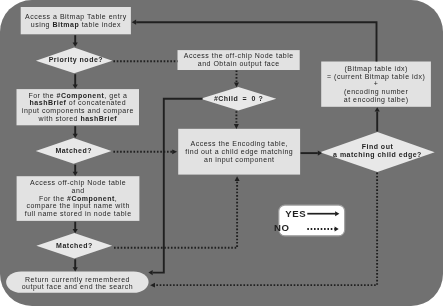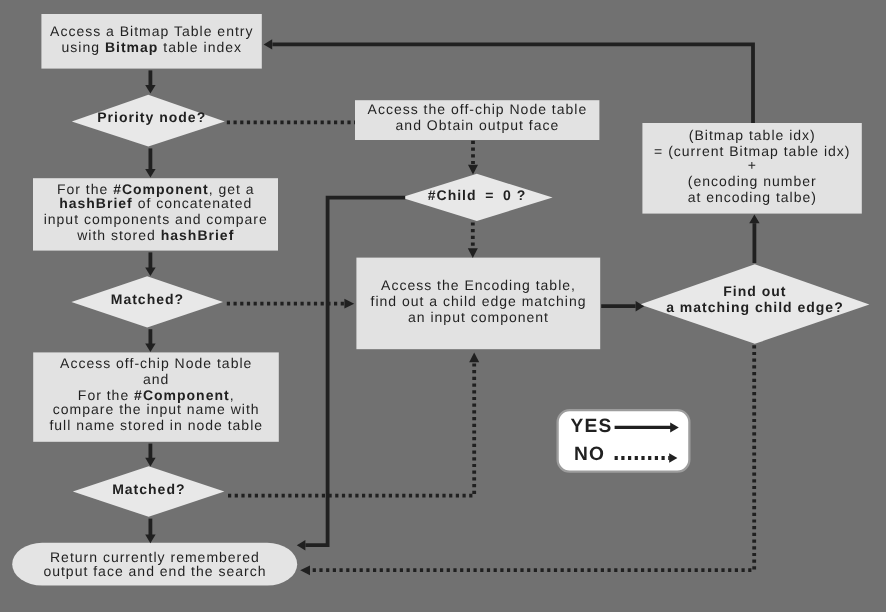--- a/index.html
+++ b/index.html
@@ -1,20 +1,20 @@
 <!DOCTYPE html>
 <html><head>
 <meta charset="utf-8">
 <title>Flowchart</title>
 <style>
   html,body{margin:0;padding:0;background:#ffffff;}
   body{width:443px;height:306px;overflow:hidden;
        font-family:"Liberation Sans",sans-serif;
        -webkit-font-smoothing:antialiased;}
-  #stage{position:relative;width:443px;height:306px;background:#ec4899;filter:grayscale(1);}
+  #stage{position:relative;width:443px;height:306px;background:#ec4899;filter:grayscale(1);border-radius:32px;}
   #shapes{position:absolute;left:0;top:0;width:443px;height:306px;}
   .node{position:absolute;display:flex;align-items:center;justify-content:center;
         text-align:center;color:#231f20;font-size:7px;line-height:7.7px;
         letter-spacing:0.5px;}
   .node span{margin-right:-0.25px;}
   .node span{display:block;}
   .node b{font-weight:bold;}
   .legend-lbl{position:absolute;font-weight:bold;color:#231f20;font-size:9.6px;letter-spacing:0.6px;}
 </style>
 </head>
@@ -136,15 +136,15 @@
 
 <div class="node" style="left:321.2px;top:61.5px;width:109.7px;height:45.3px;">
   <span>(Bitmap table idx)<br>= (current Bitmap table idx)<br>+<br>(encoding number<br>at encoding talbe)</span>
     </div>
 
 <div class="node" style="left:320px;top:131.0px;width:114.7px;height:39.8px;">
   <span><b>Find out</b><br><b>a matching child edge?</b></span>
     </div>
 
 <div class="legend-lbl" style="left:285.3px;top:207.9px;">YES</div>
-<div class="legend-lbl" style="left:287px;top:222.1px;">NO</div>
+<div class="legend-lbl" style="left:274px;top:222.1px;">NO</div>
 
 </div>
 
 </body></html>

